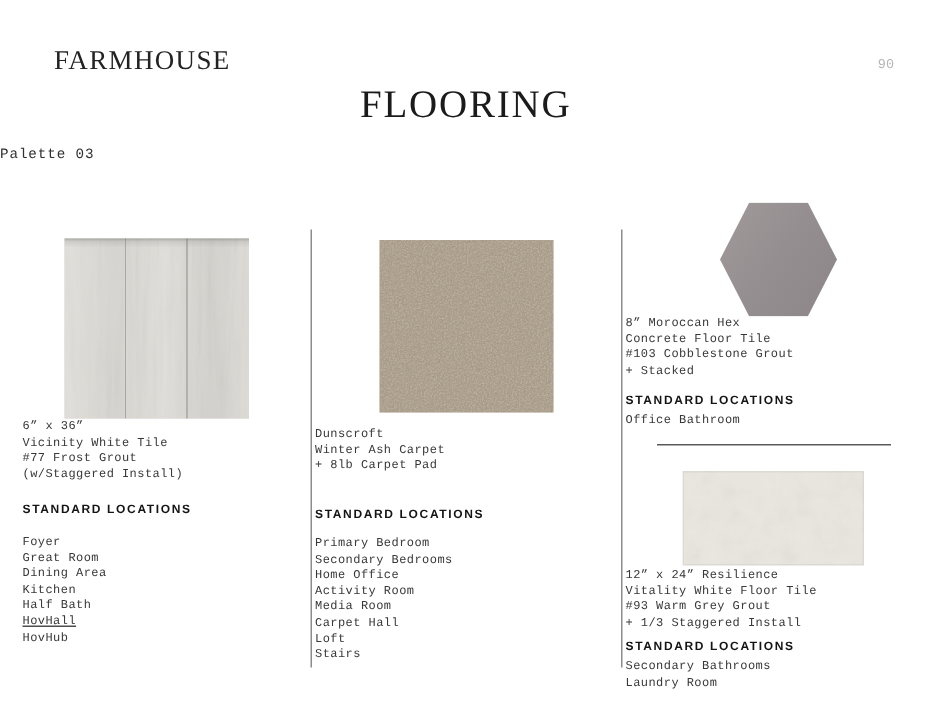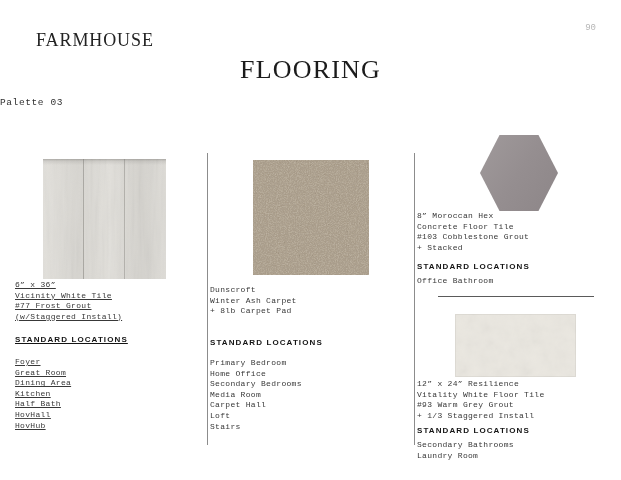--- a/index.html
+++ b/index.html
@@ -5,21 +5,21 @@
   html,body { margin:0; padding:0; background:#ffffff; }
   .page {
     position:relative; width:621px; height:480px; background:#ffffff;
     font-family:"Liberation Mono","DejaVu Sans Mono",monospace; overflow:hidden;
   }
   .brand {
     position:absolute; left:36px; top:30px;
     font-family:"Liberation Serif","DejaVu Serif",serif;
     font-size:18px; letter-spacing:0.9px; color:#232323;
   }
-  .pagenum { position:absolute; right:25px; top:23px; font-size:9px; color:#b6b6b6; }
+  .pagenum { position:absolute; right:25px; top:38px; font-size:9px; color:#b6b6b6; }
   .title {
     position:absolute; left:0; right:0; top:55px; margin:0; text-align:center;
     font-family:"Liberation Serif","DejaVu Serif",serif;
     font-size:26px; font-weight:400; letter-spacing:1.2px; color:#1b1b1b;
   }
   .subtitle { position:absolute; left:0; right:0; top:97px; text-align:left;
     font-size:9.5px; letter-spacing:0.6px; color:#313131; }
 
   .vline { position:absolute; width:1px; top:153px; height:292px; background:#8c8c8c; }
   .vline1 { left:207px; } .vline2 { left:414px; }
@@ -48,21 +48,21 @@
     box-shadow:inset 0 0 0 1px rgba(0,0,0,0.05);
   }
 
   .cap, .loc-header, .loc-list { position:absolute; text-align:left; }
   .cap      { font-size:8px; line-height:10.5px; letter-spacing:0.3px; color:#383838; }
   .loc-list { font-size:8px; line-height:10.6px; letter-spacing:0.3px; color:#383838; }
   .loc-header {
     font-family:"Liberation Sans","DejaVu Sans",sans-serif; font-weight:700;
     font-size:8px; letter-spacing:1.1px; color:#141414;
   }
-  .c1 { left:15px;  width:185px;text-decoration:underline; }
+  .c1 { left:15px;  width:185px; }
   .c2 { left:210px; width:201px; }
   .c3 { left:417px; width:200px; }
   .cap1 { top:280px; } .lh1 { top:335px; } .ll1 { top:357px; }
   .cap2 { top:285px; } .lh2 { top:338px; } .ll2 { top:358px; }
   .cap3 { top:211px; } .lh3 { top:262px; } .ll3 { top:276px; }
   .cap4 { top:379px; } .lh4 { top:426px; } .ll4 { top:440px; }
 
   .ll1 div:nth-of-type(6) { text-decoration:underline; text-decoration-color:#4d4d4d; text-underline-offset:1px; }
 </style>
 </head>
@@ -124,22 +124,23 @@
   <div class="cap c2 cap2">
 
   <div class="cap-line">Dunscroft</div>
       <div class="cap-line">Winter Ash Carpet</div>
       <div class="cap-line">+ 8lb Carpet Pad</div>
     </div>
   <div class="loc-header c2 lh2">STANDARD LOCATIONS</div>
   <div class="loc-list c2 ll2">
 
   <div class="loc-line">Primary Bedroom</div>
+      <div class="loc-line">Secondary Bedrooms</div>
       <div class="loc-line">Home Office</div>
-      <div class="loc-line">Secondary Bedrooms</div>
+      <div class="loc-line">Activity Room</div>
       <div class="loc-line">Media Room</div>
       <div class="loc-line">Carpet Hall</div>
       <div class="loc-line">Loft</div>
       <div class="loc-line">Stairs</div>
     </div>
 
   <div class="swatch swatch-hex"></div>
   <div class="cap c3 cap3">
 
   <div class="cap-line">8” Moroccan Hex</div>

